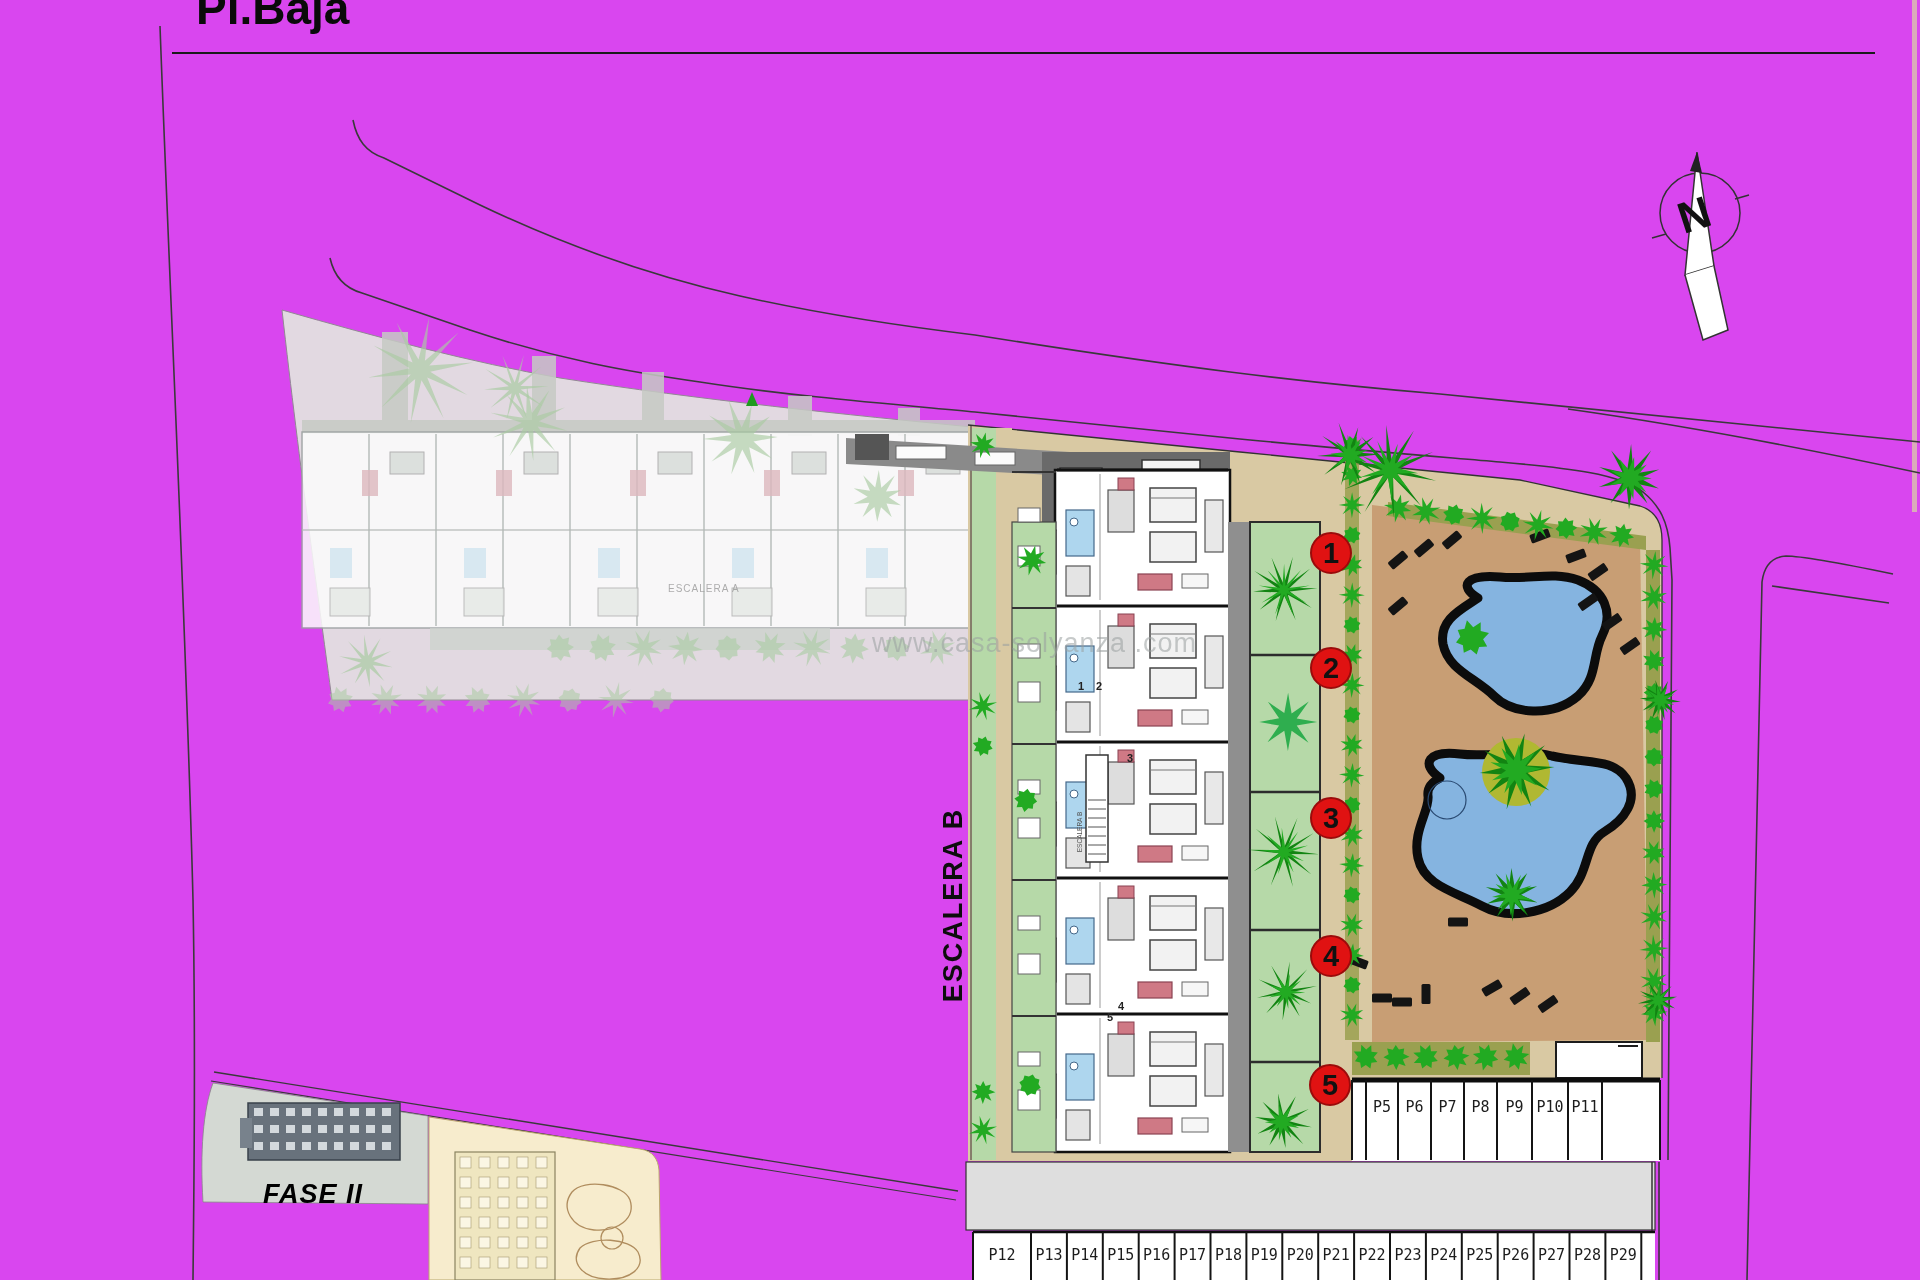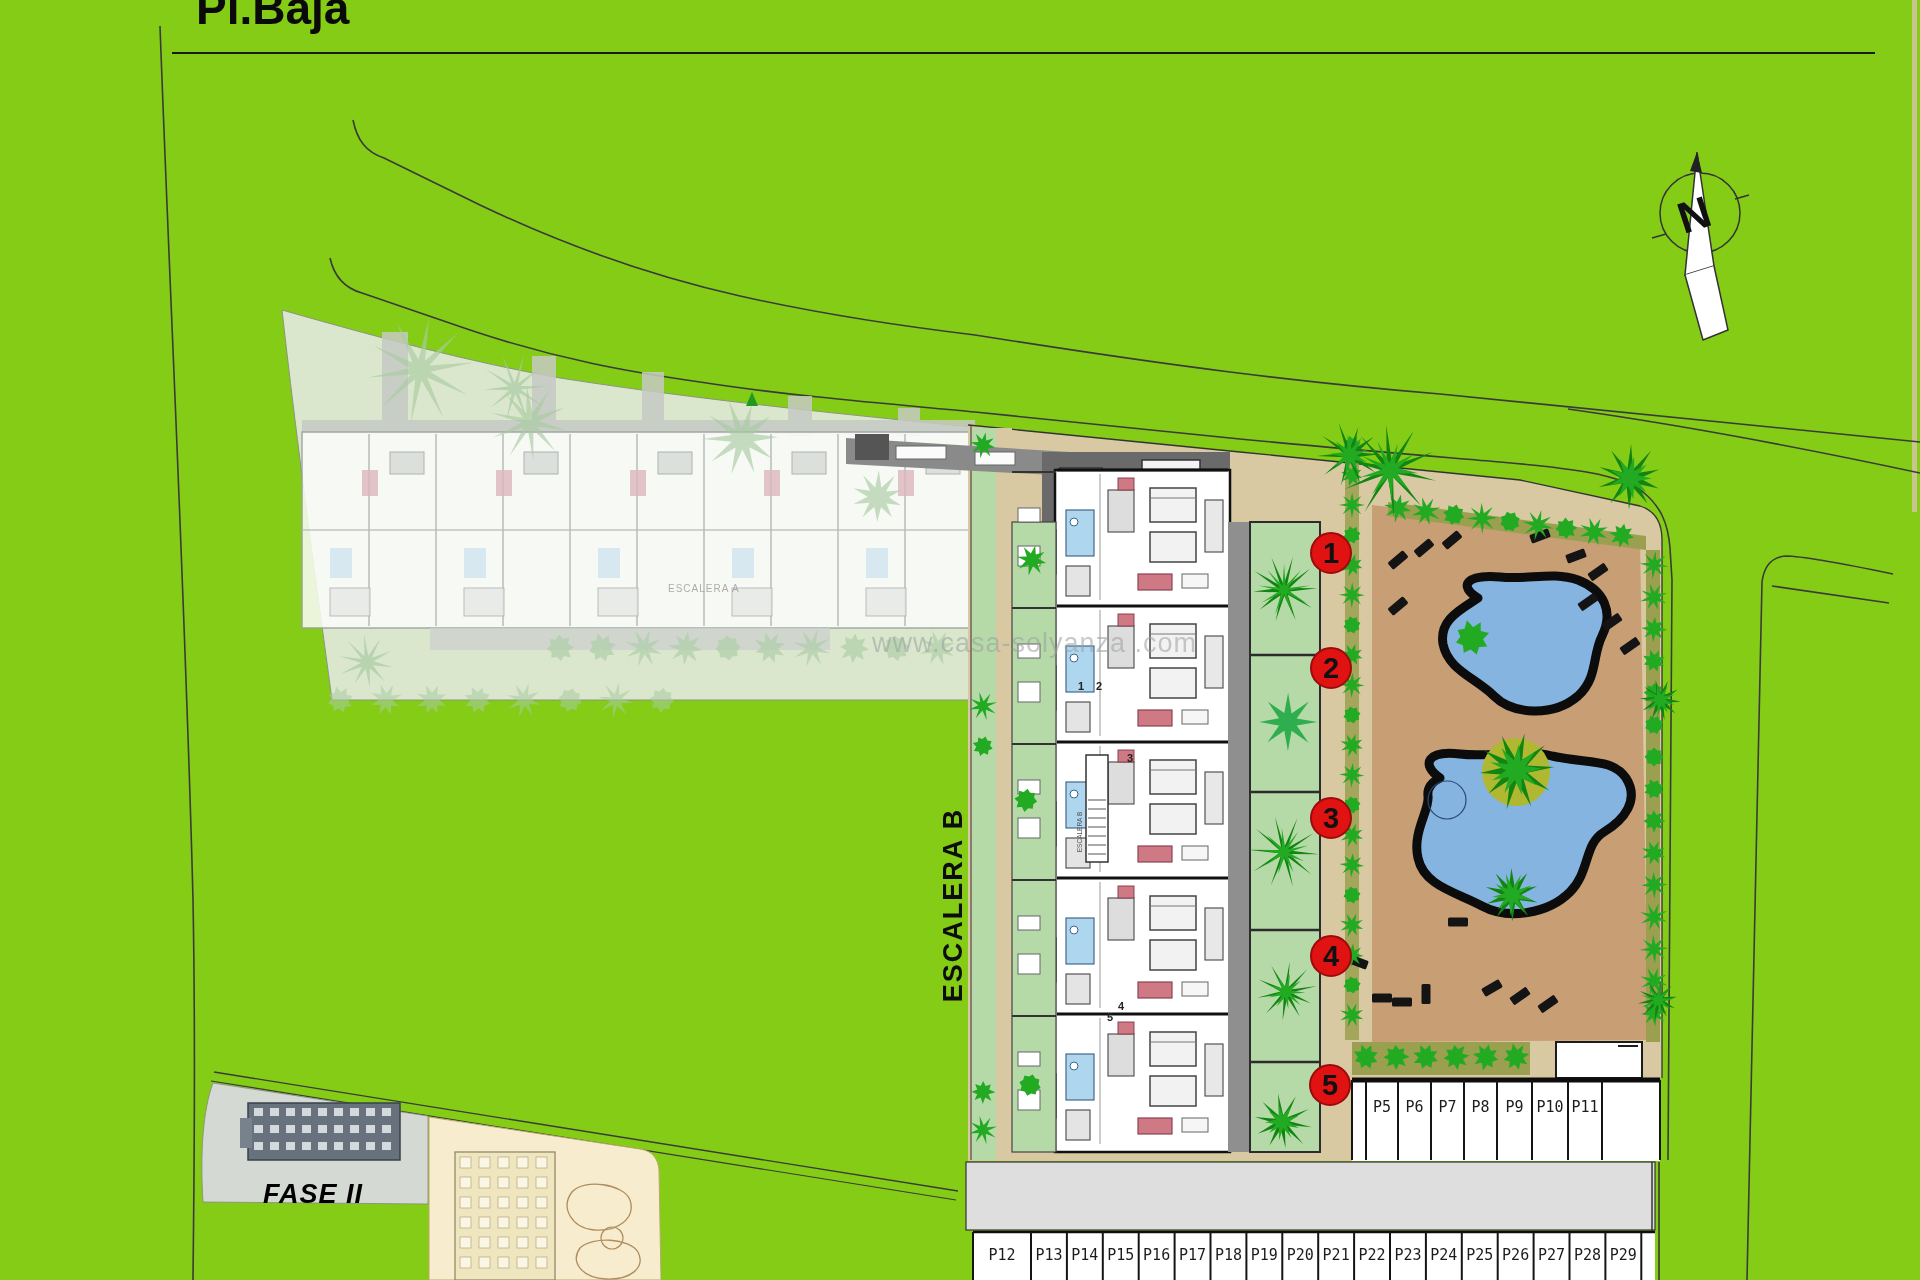--- a/index.html
+++ b/index.html
@@ -1,16 +1,16 @@
 <!DOCTYPE html>
 <html><head>
 <meta charset="utf-8">
 <style>
   html,body{margin:0;padding:0;background:#fff;}
-  #stage{position:relative;width:1920px;height:1280px;overflow:hidden;background:#84cc16;
+  #stage{position:relative;width:1920px;height:1280px;overflow:hidden;background:#d946ef;
          font-family:"Liberation Sans", sans-serif;}
   svg text{user-select:none;}
   .cad{font-family:"DejaVu Sans Mono", monospace;}
 </style>
 </head>
 <body>
 
 <div id="stage">
 <svg id="plan" width="1920" height="1280" viewBox="0 0 1920 1280">
 

